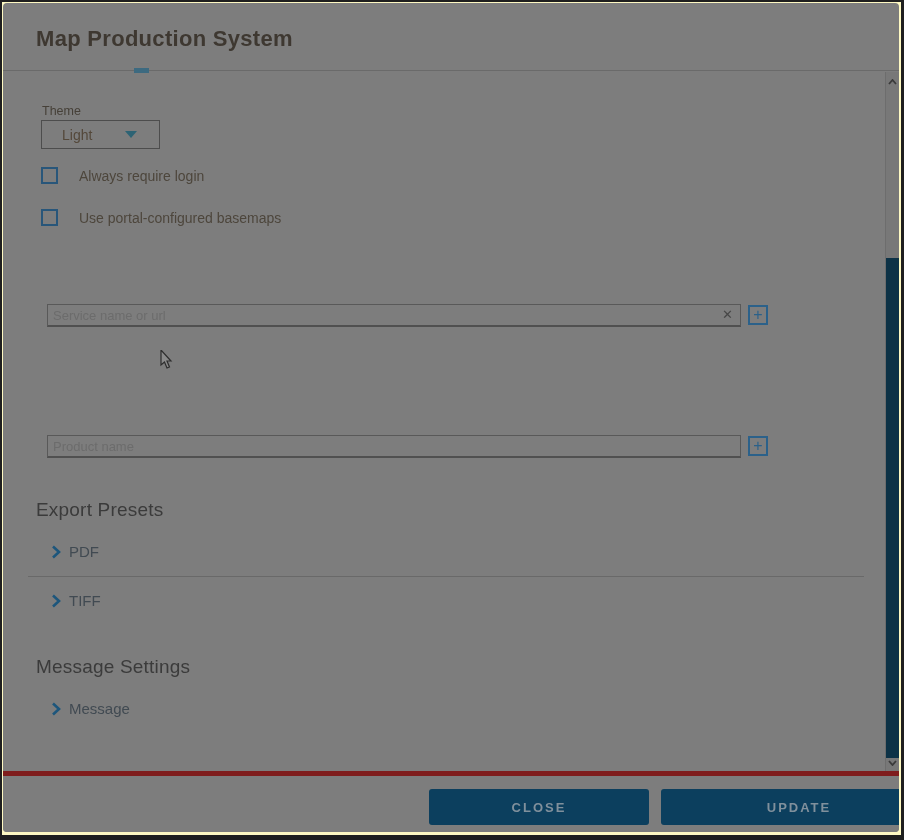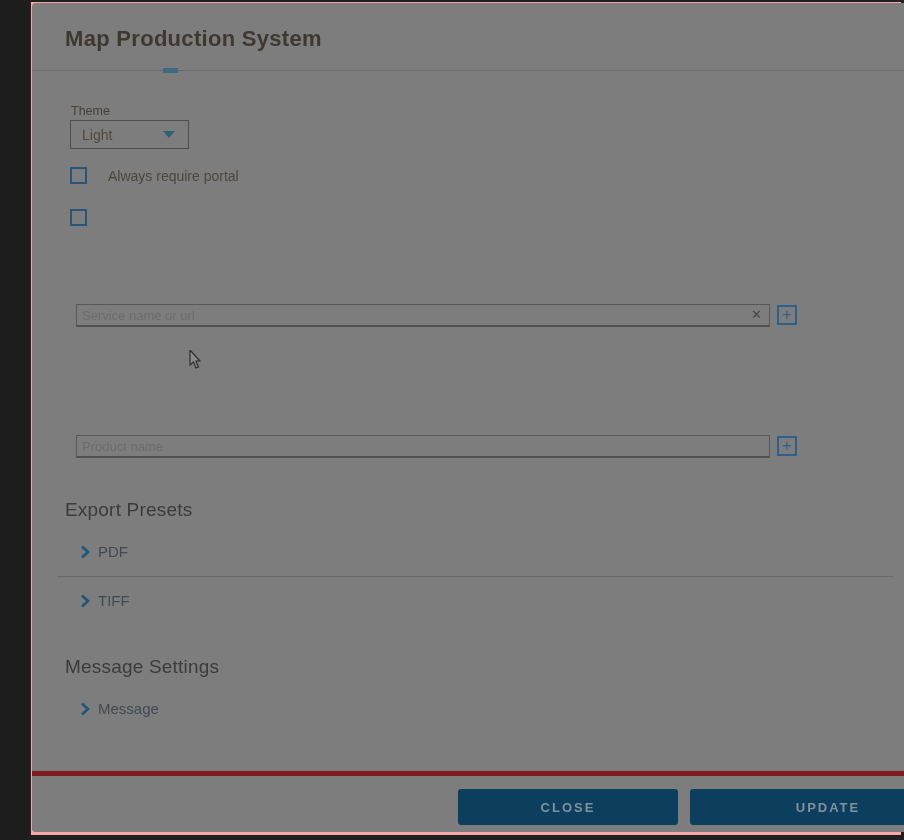--- a/index.html
+++ b/index.html
@@ -5,25 +5,24 @@
   * { margin:0; padding:0; box-sizing:border-box; }
   html,body { width:904px; height:840px; }
   body {
     font-family:"Liberation Sans", sans-serif;
     background:#1d1d1d;
     position:relative;
     overflow:hidden;
   }
   .screen {
     position:absolute; inset:0;
-    background:#fca5a5;
+    background:#fef9c3;
     border:2px solid #1f1f1f;
     border-bottom-width:5px;
     border-right-width:3px;
-    margin-left:29px;
   }
   .dialog {
     position:absolute; left:1px; top:1px; width:896px; height:829px;
     background:#7d7d7d;
     border-radius:4px;
     overflow:hidden;
   }
   .dialog-header {
     position:absolute; left:0; top:0; width:100%; height:68px;
     border-bottom:1px solid #6a6a6a;
@@ -42,21 +41,21 @@
     background:#3d6a80; z-index:2;
   }
   .field-label {
     position:absolute; font-size:12.5px; color:#464038;
   }
   .theme-label { left:39px; top:32px; }
   .select-box {
     position:absolute; left:38px; top:48px; width:119px; height:29px;
     border:1px solid #4d4d4d;
     display:flex; align-items:center;
-    padding:0 11px;
+    padding:0 20px;
     cursor:default;
   }
   .select-value { font-size:14px; color:#54483a; flex:1; }
   .select-arrow {
     width:0; height:0;
     border-left:6px solid transparent;
     border-right:6px solid transparent;
     border-top:7px solid #2d6374;
     margin-right:2px;
   }
@@ -175,24 +174,25 @@
       <div class="cutoff-sliver"></div>
 
       <div class="field-label theme-label">Theme</div>
       <div class="select-box">
         <span class="select-value">Light</span>
         <span class="select-arrow"></span>
       </div>
 
       <div class="checkbox-row cb-row-1">
         <span class="checkbox"></span>
-        <span class="checkbox-label">Always require portal</span>
+        <span class="checkbox-label">Always require login</span>
       </div>
       <div class="checkbox-row cb-row-2">
         <span class="checkbox"></span>
+        <span class="checkbox-label">Use portal-configured basemaps</span>
       </div>
 
       <div class="input-wrap svc-input-wrap">
         <input class="text-input" type="text" placeholder="Service name or url" style="">
         <span class="clear-btn">✕</span>
       </div>
       <button class="add-btn add-btn-1">
         <span>+</span>
       </button>
 

